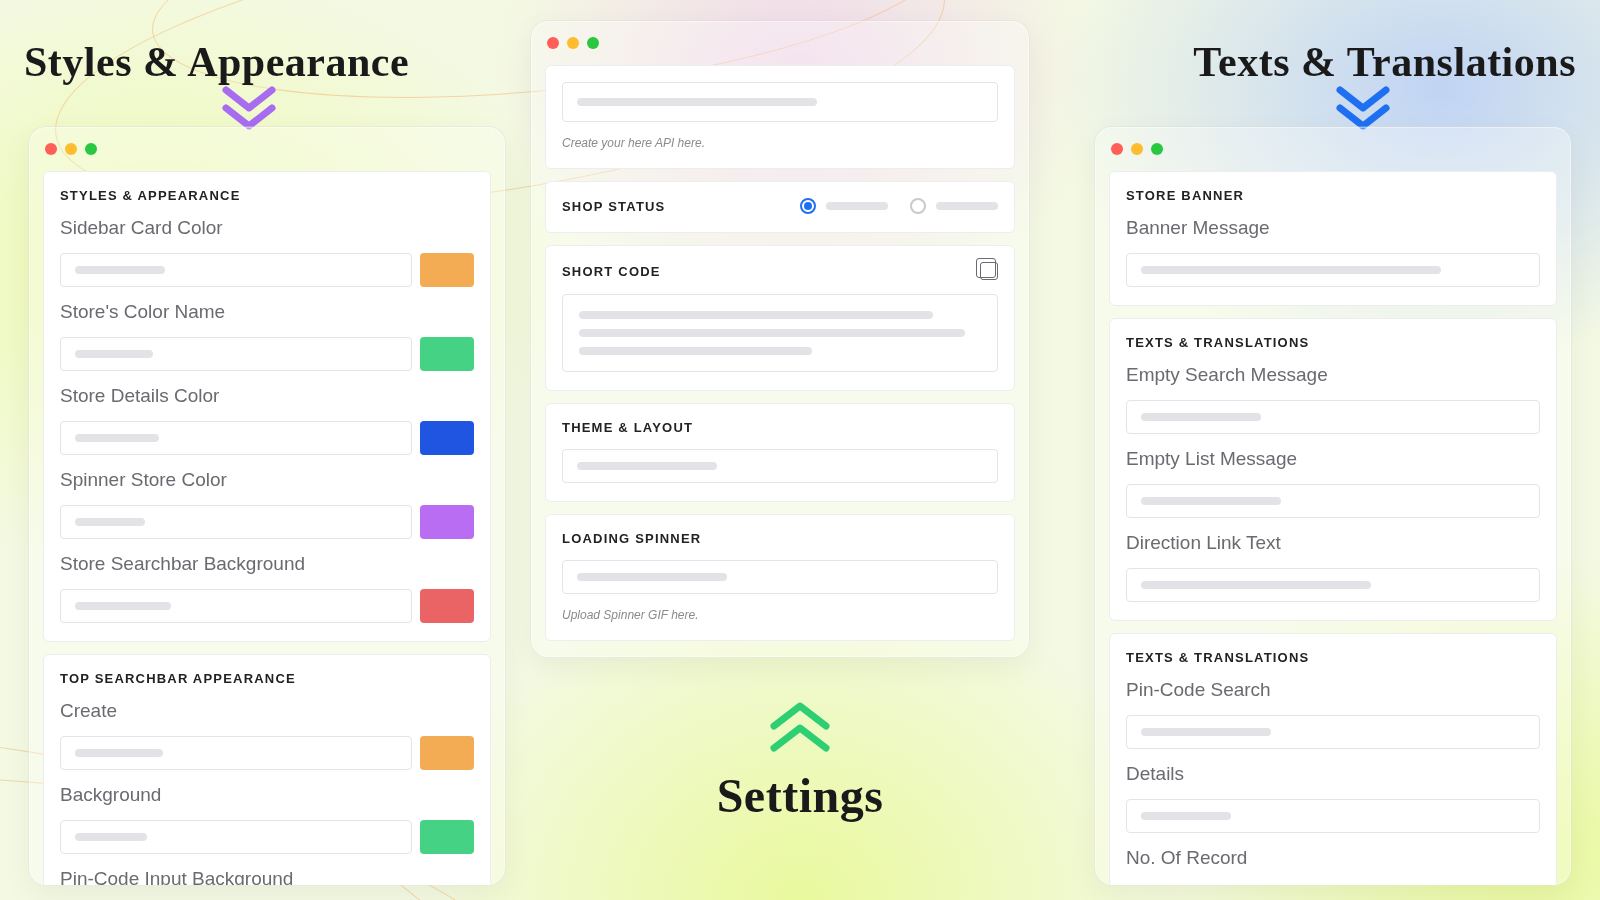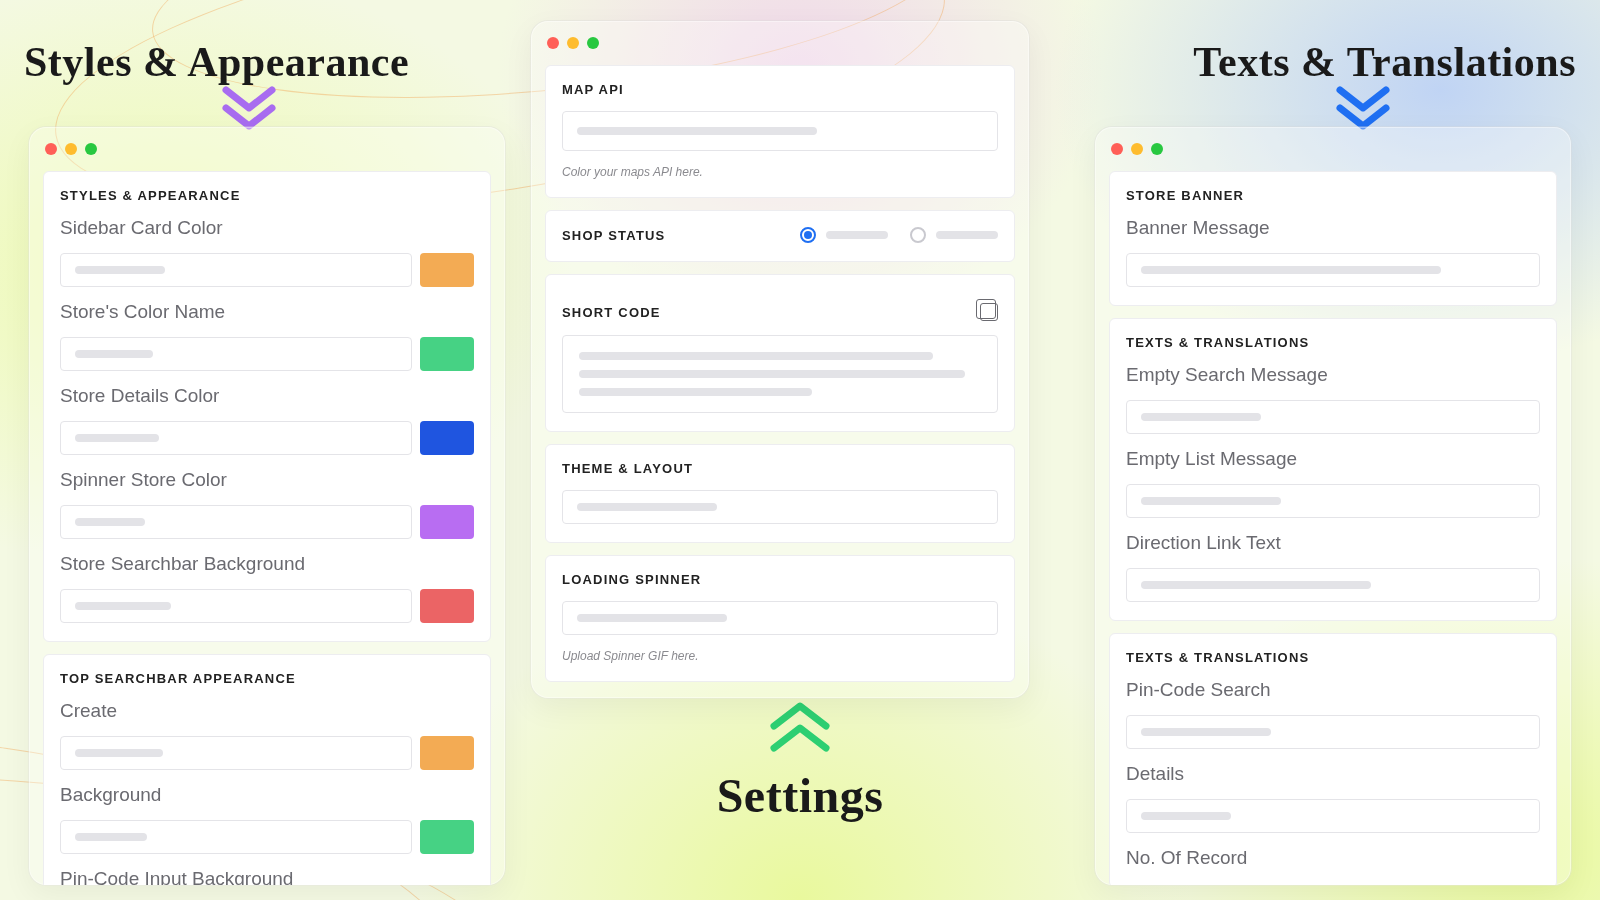--- a/index.html
+++ b/index.html
@@ -206,43 +206,42 @@
 </div>
 
 <div class="window win-center">
   <div class="titlebar">
     <span class="dot red"></span>
     <span class="dot yellow"></span>
     <span class="dot green"></span>
   </div>
 
   <div class="card">
-    <div class="card-title">MAP API</div>
     <div class="input" style="height:40px">
         <div class="ph" style="width:240px"></div>
       </div>
-    <div class="hint">Color your maps API here.</div>
+    <div class="hint">Create your here API here.</div>
   </div>
 
   <div class="card" style="flex-direction:row;align-items:center;justify-content:space-between;">
     <div class="card-title">SHOP STATUS</div>
     <div class="row-inline">
       <div class="radio-opt">
           <span class="radio sel"></span>
           <span class="radio-bar"></span>
         </div>
       <div class="radio-opt">
           <span class="radio"></span>
           <span class="radio-bar"></span>
         </div>
     </div>
   </div>
 
   <div class="card">
-    <div style="display:flex;align-items:center;justify-content:space-between;margin-top:12px;">
+    <div style="display:flex;align-items:center;justify-content:space-between;">
       <div class="card-title">SHORT CODE</div>
       <span class="copy-icon"></span>
     </div>
     <div class="input" style="height:auto;padding:0;">
       <div class="lines">
           <div class="ln" style="width:88%"></div>
           <div class="ln" style="width:96%"></div>
           <div class="ln" style="width:58%"></div>
         </div>
     </div>

